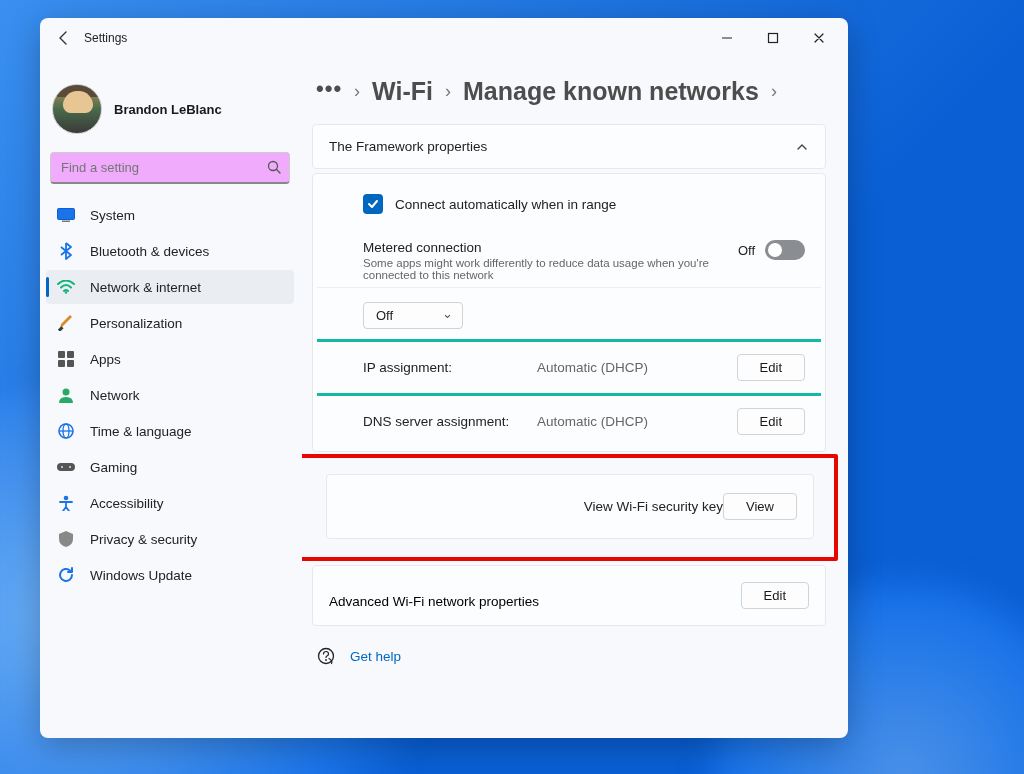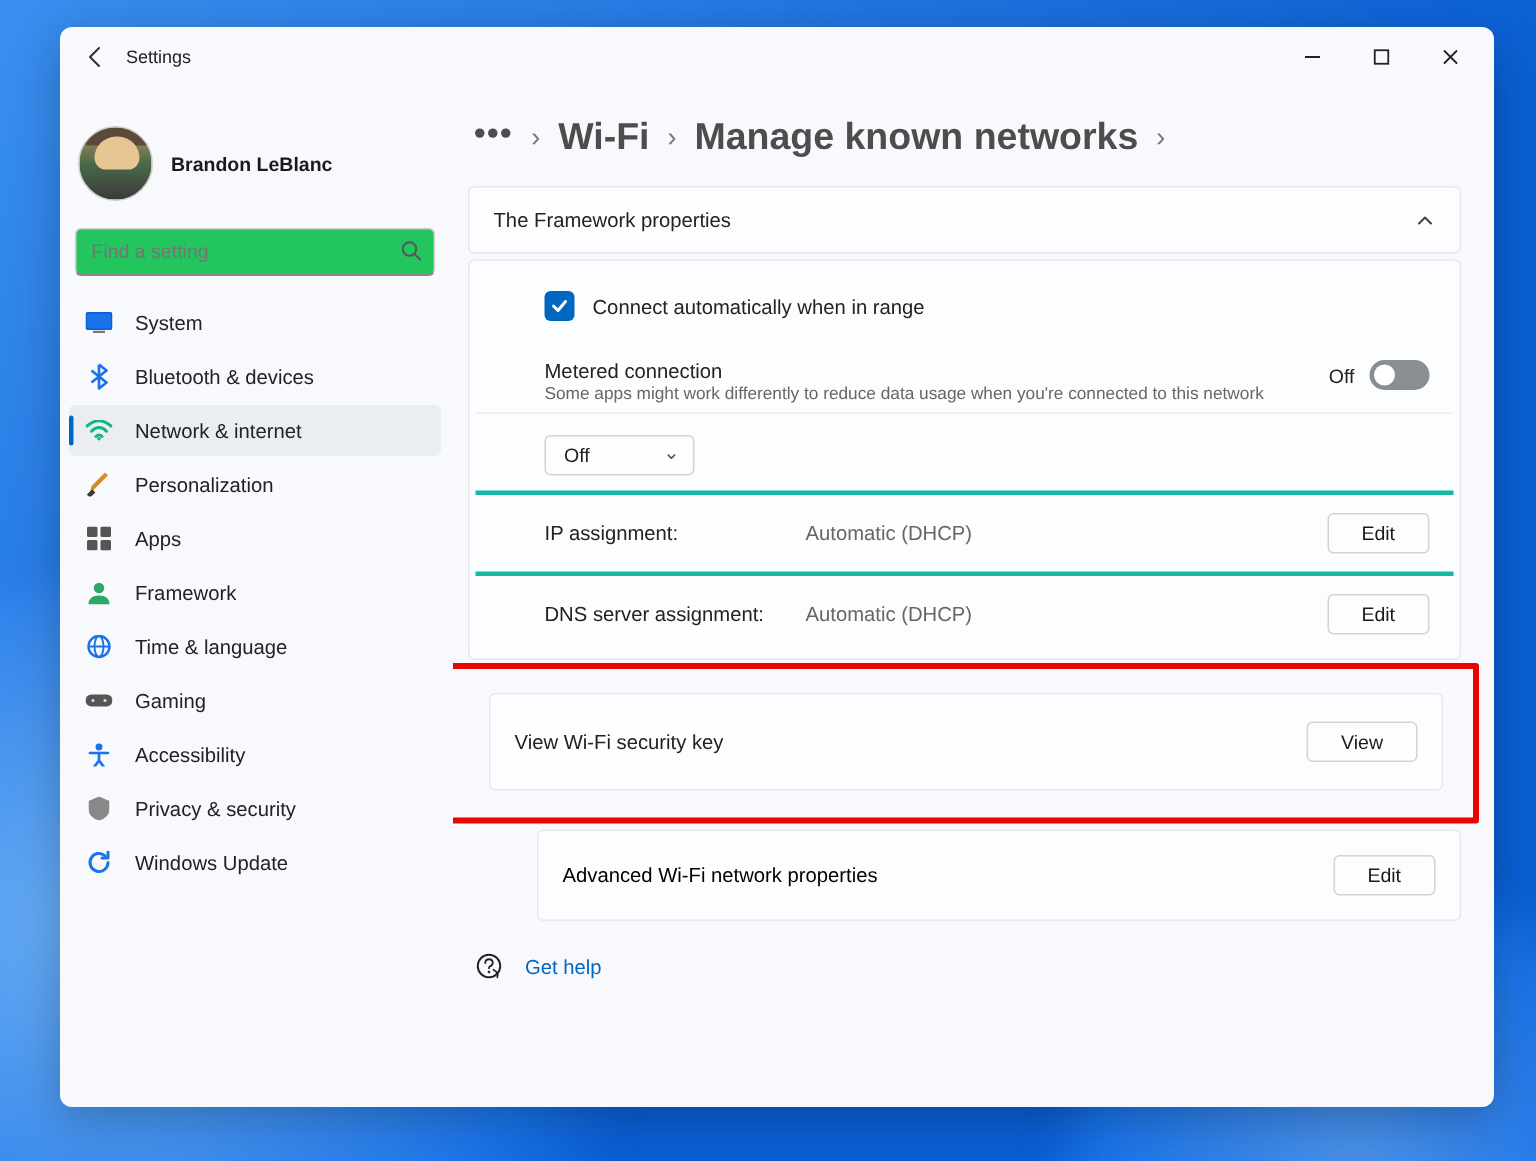--- a/index.html
+++ b/index.html
@@ -12,21 +12,21 @@
     position: absolute; left: -180px; bottom: -200px; width: 600px; height: 600px;
     border-radius: 50%; background: radial-gradient(circle at 40% 40%, #6aaef5 0%, #1a73e8 60%, transparent 75%);
     filter: blur(10px);
   }
   .bg-blob2 {
     position: absolute; right: -80px; bottom: -200px; width: 400px; height: 400px;
     border-radius: 50%; background: radial-gradient(circle at 50% 50%, #4a91e8 0%, #1a73e8 60%, transparent 75%);
     filter: blur(12px);
   }
   .window {
-    position: absolute; left: 40px; top: 18px; width: 956px; height: 720px;
+    position: absolute; left: 40px; top: 18px; width: 808px; height: 720px;
     background: #f7f9fc;
     border-radius: 8px;
     box-shadow: 0 8px 32px rgba(0,0,0,0.25);
     display: flex; flex-direction: column;
     overflow: hidden;
   }
   .titlebar {
     height: 40px; display: flex; align-items: center; padding: 0 6px 0 8px;
   }
   .back-btn { width: 32px; height: 32px; display: flex; align-items: center; justify-content: center; border-radius: 4px; cursor: pointer; }
@@ -37,21 +37,21 @@
   .body { flex: 1; display: flex; overflow: hidden; }
 
   .sidebar { width: 262px; padding: 8px 6px 8px 4px; display: flex; flex-direction: column; }
   .user-row { display: flex; align-items: center; padding: 18px 8px 14px 8px; }
   .avatar { width: 50px; height: 50px; border-radius: 50%; background: linear-gradient(180deg, #b8925e 0%, #4a6a4a 50%, #3a3a3a 100%); position:relative; overflow:hidden; border:1px solid #ccc;}
   .avatar::after { content:""; position:absolute; top:6px; left:10px; width:30px; height:22px; background:#e8c694; border-radius:15px 15px 8px 8px; }
   .avatar::before { content:""; position:absolute; top:0; left:4px; width:42px; height:12px; background:#5a4a3a; border-radius:20px 20px 2px 2px; }
   .user-name { font-size: 13px; font-weight: 600; color: #1a1a1a; margin-left: 12px; }
 
   .search-wrap { position: relative; margin: 4px 6px 14px 6px; }
-  .search { width: 100%; height: 32px; border: 1px solid #ccc; border-bottom: 2px solid #888; border-radius: 4px; padding: 0 30px 0 10px; font-size: 13px; background: #22c55e; outline: none; }
+  .search { width: 100%; height: 32px; border: 1px solid #ccc; border-bottom: 2px solid #888; border-radius: 4px; padding: 0 30px 0 10px; font-size: 13px; background: #f0abfc; outline: none; }
   .search-icon { position: absolute; right: 8px; top: 7px; color: #555; }
 
   .nav { display: flex; flex-direction: column; gap: 2px; padding: 0 2px; }
   .nav-item { display: flex; align-items: center; height: 34px; border-radius: 4px; padding: 0 10px; cursor: pointer; font-size: 13.5px; color: #222; }
   .nav-item.active { background: #eaeef3; position: relative; }
   .nav-item.active::before { content:""; position:absolute; left:0; top:7px; bottom:7px; width:3px; background:#0067c0; border-radius:2px; }
   .nav-icon { width: 20px; height: 20px; margin-right: 14px; display: flex; align-items: center; justify-content: center; font-size: 15px; }
 
   .main { flex: 1; padding: 18px 22px 14px 10px; overflow-y: auto; }
   .crumbs { display: flex; align-items: center; gap: 12px; font-size: 25px; color: #4d4d4d; padding-bottom: 18px; padding-left: 4px; flex-wrap: wrap; }
@@ -83,24 +83,24 @@
   .toggle-wrap { display:flex; align-items:center; gap:10px; font-size:13px; color:#222; }
   .toggle { width: 40px; height: 20px; border-radius:10px; background: #8a8d91; position:relative; cursor:pointer;}
   .toggle::after { content:""; position:absolute; left:3px; top:3px; width:14px; height:14px; border-radius:50%; background:#fff; }
 
   .link-row { padding: 8px 16px 18px 46px; font-size: 13.5px; color: #0067c0; cursor: pointer; }
 
   .rhw-row { display:flex; align-items:flex-start; justify-content:space-between; gap:16px; padding: 14px 16px 10px 46px; border-top:1px solid #edeef1;}
   .rhw-row .txt { flex:1; }
 
   .highlight-box { border: 4px solid #e80700; border-radius: 2px; margin: 2px -12px 4px -26px; padding: 16px 20px 18px 36px; }
-  .hlcard { background:#fcfdfe; border:1px solid #e6e8eb; border-radius:4px; display:flex; align-items:center; justify-content:space-between; padding: 18px 16px; }
+  .hlcard { background:#fcfdfe; border:1px solid #e6e8eb; border-radius:4px; display:flex; align-items:center; justify-content:flex-end; padding: 18px 16px; }
   .hlcard .lbl { font-size:13.5px; color:#222; }
 
-  .adv-card { display:flex; align-items:center; justify-content:space-between; padding: 16px 16px; margin-left: 46px; }
+  .adv-card { display:flex; align-items:flex-end; justify-content:space-between; padding: 16px 16px; }
 
   .help-row { display:flex; align-items:center; gap:14px; padding: 20px 4px; font-size:13.5px; }
   .help-row .txt { color:#0067c0; cursor:pointer; }
   .help-icon { width:20px; height:20px; display:flex; align-items:center; justify-content:center; }
 
   svg { display:block; }
 </style>
 </head>
 <body>
 
@@ -198,21 +198,21 @@
             </span>
           <span>Apps</span>
         </div>
         <div class="nav-item">
           <span class="nav-icon">
               <svg width="16" height="16" viewBox="0 0 16 16">
                 <circle cx="8" cy="5" r="3.5" fill="#2aa866"></circle>
                 <path d="M1 16 Q1 10 8 10 Q15 10 15 16 Z" fill="#2aa866"></path>
               </svg>
             </span>
-          <span>Framework</span>
+          <span>Network</span>
         </div>
         <div class="nav-item">
           <span class="nav-icon">
               <svg width="16" height="16" viewBox="0 0 16 16">
                 <circle cx="8" cy="8" r="7" fill="none" stroke="#1a73e8" stroke-width="1.6"></circle>
                 <ellipse cx="8" cy="8" rx="3" ry="7" fill="none" stroke="#1a73e8" stroke-width="1.3"></ellipse>
                 <path d="M1 8 H15" stroke="#1a73e8" stroke-width="1.3"></path>
               </svg>
             </span>
           <span>Time &amp; language</span>

